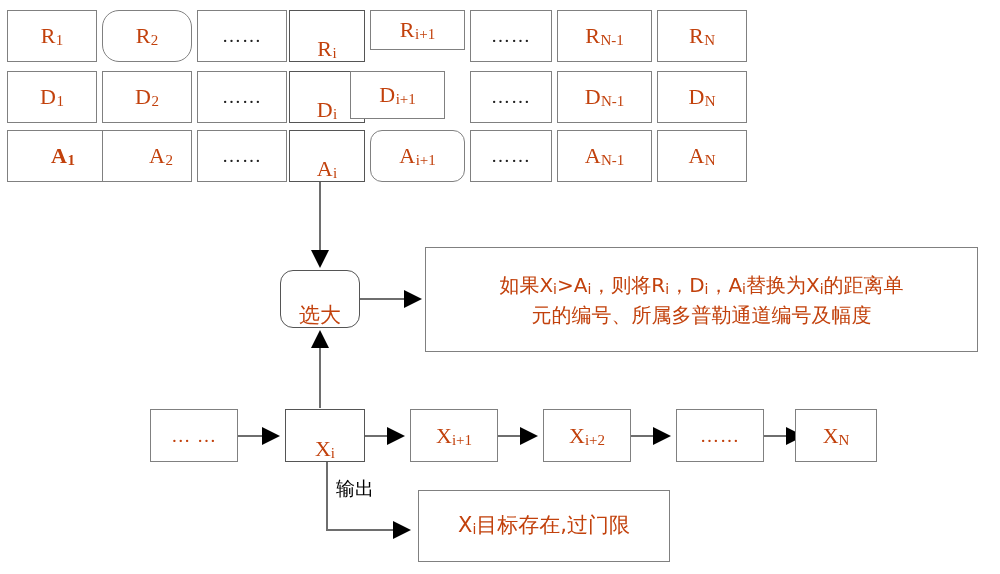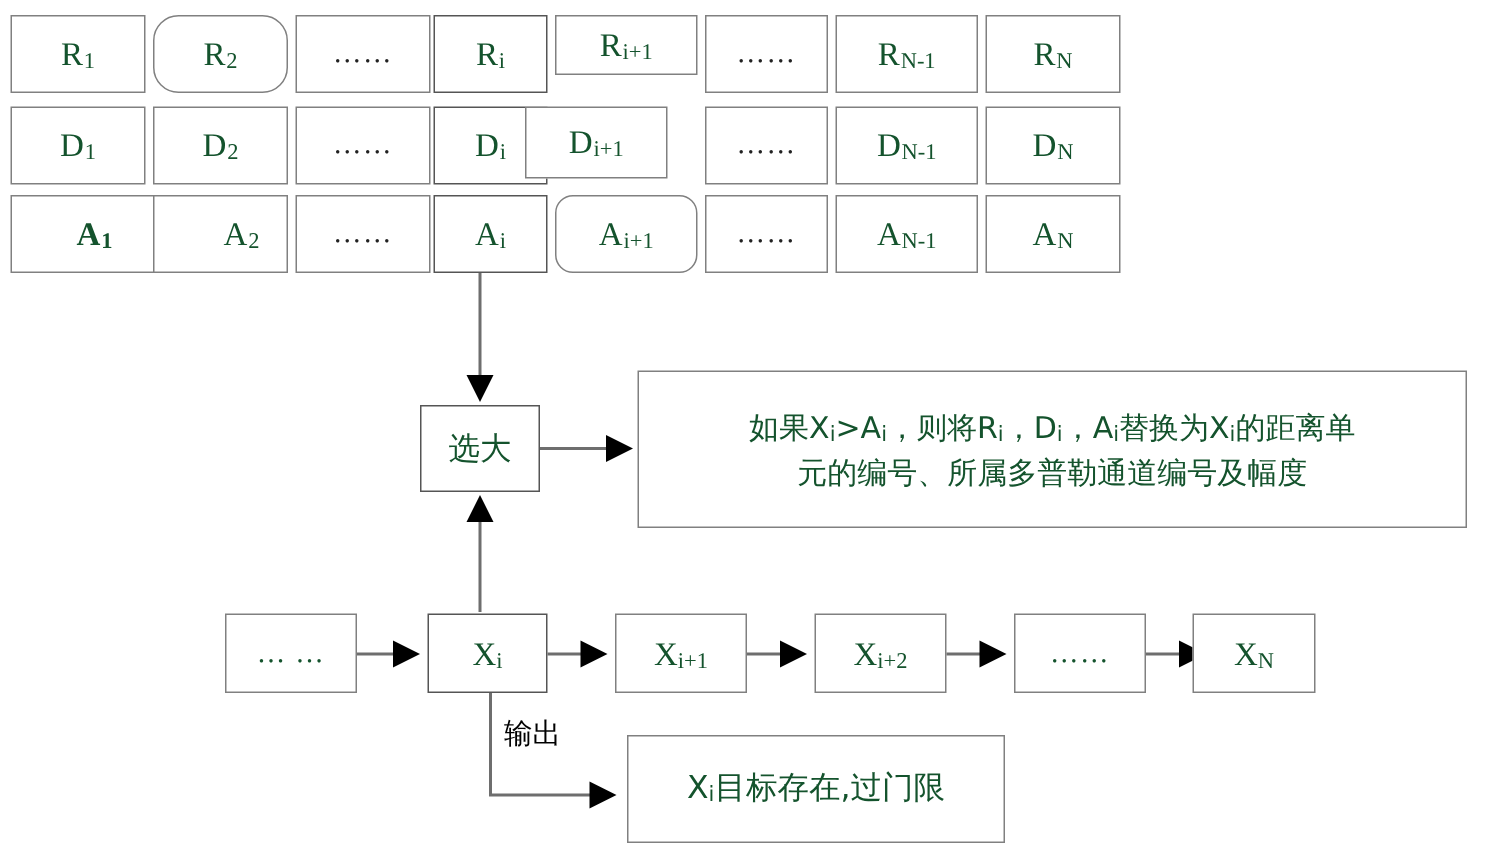--- a/index.html
+++ b/index.html
@@ -19,25 +19,25 @@
 
   
   .box {
     position: absolute;
     box-sizing: border-box;
     border: 1.6px solid #808080;
     background: #ffffff;
     display: flex;
     align-items: center;
     justify-content: center;
-    color: #14532d;
+    color: #c2410c;
     line-height: 1.15;
     text-align: center;
   }
-  .box.dark { border-color: #555555; }
+  .box.dark { border-color: #555555; align-items: flex-end; }
 
   
   .cell {
     font-size: 22px;
     letter-spacing: 0.5px;
   }
   .cell .sub {
     font-size: 15px;
     vertical-align: baseline;
     position: relative;
@@ -196,21 +196,21 @@
   <div class="box cell" style="left:557px; top:130px; width:95px; height:52px;">
     <span><span>A</span><span class="sub">N-1</span></span>
   </div>
   <div class="box cell" style="left:657px; top:130px; width:90px; height:52px;">
     <span><span>A</span><span class="sub">N</span></span>
   </div>
 
   <div class="line vline" style="left:319px; top:182px; height:70px;"></div>
   <div class="arrow arrow-down" style="left:311px; top:250px;"></div>
 
-  <div class="box proc dark" style="left:280px; top:270px; width:80px; height:58px;">
+  <div class="box proc dark" style="left:280px; top:270px; width:80px; height:58px;border-radius:13px;">
     <span>选大</span>
   </div>
 
   <div class="line hline" style="left:360px; top:298px; width:55px;"></div>
   <div class="arrow arrow-right" style="left:404px; top:290px;"></div>
 
   <div class="box panel panel-lg" style="left:425px; top:247px; width:553px; height:105px; display:block;">
     <div style="display:flex;align-items:center;justify-content:center;height:100%;">
       <div>
         <div style="white-space:nowrap;"><span>如果X</span><span class="sub">i</span><span>&gt;A</span><span class="sub">i</span><span>，则将R</span><span class="sub">i</span><span>，D</span><span class="sub">i</span><span>，A</span><span class="sub">i</span><span>替换为X</span><span class="sub">i</span><span>的距离单</span></div>

